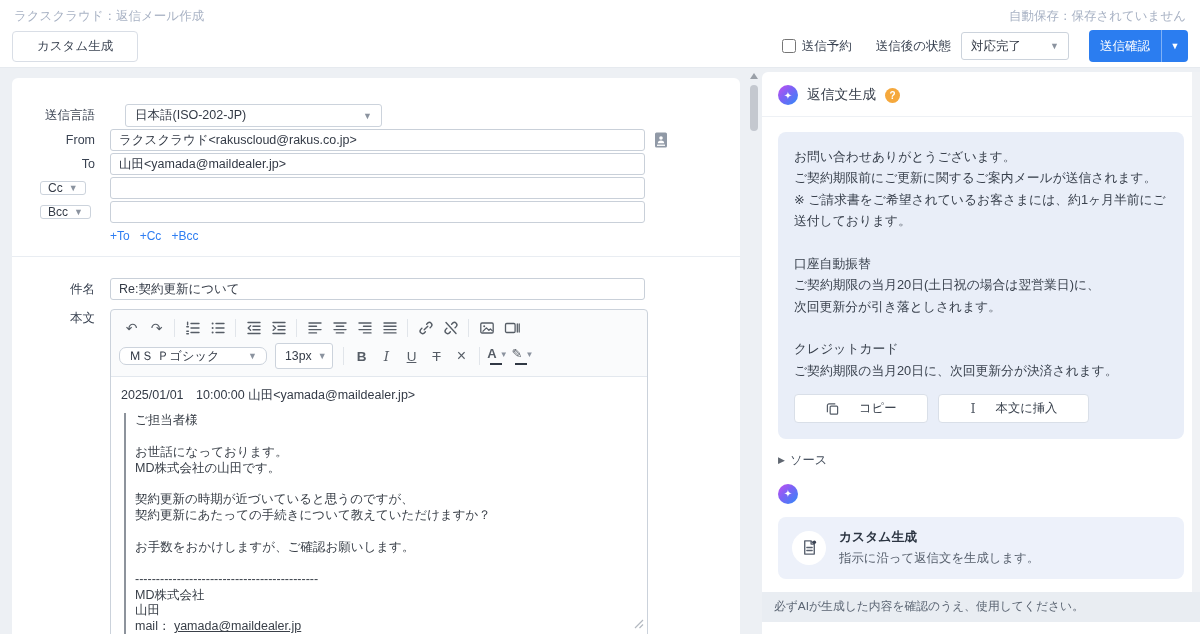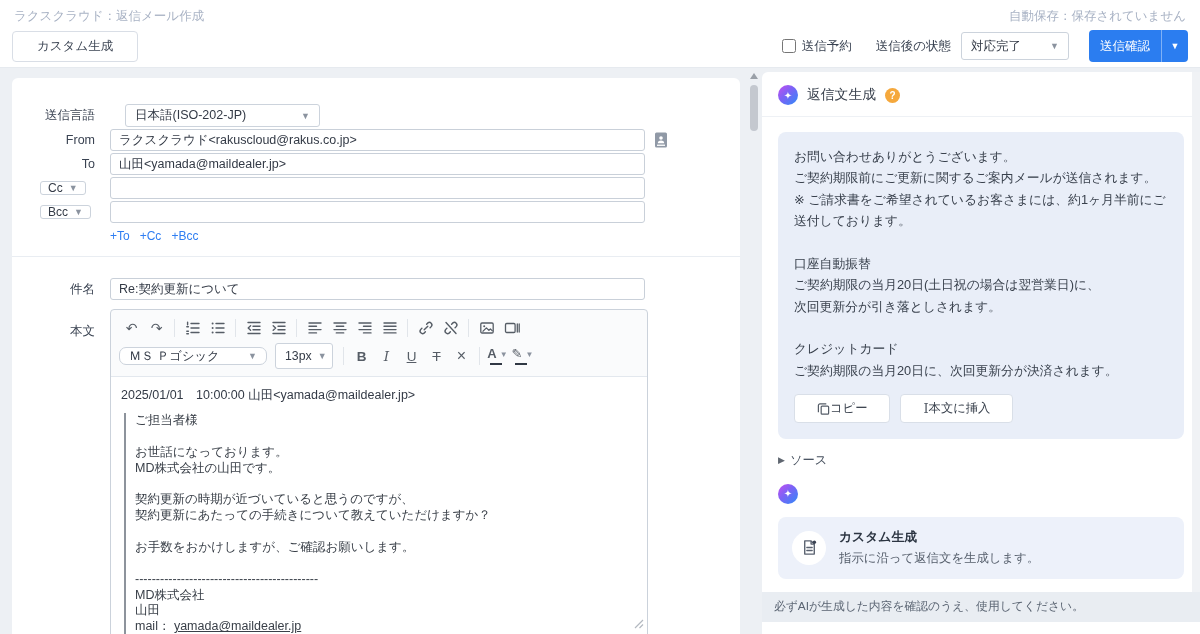--- a/index.html
+++ b/index.html
@@ -23,30 +23,30 @@
   .sel .arr { color:#8b939f; font-size:9px; margin-left:6px; }
   .st-select { width:108px; height:28px; margin-right:20px; }
   .send-group { display:flex; }
   .btn-send { height:32px; padding:0 11px; background:#2b7df0; border:none; border-radius:4px 0 0 4px; color:#fff; font-size:12.5px; cursor:pointer; font-family:inherit; }
   .btn-send-caret { width:27px; height:32px; background:#2b7df0; border:none; border-left:1px solid rgba(255,255,255,.4); border-radius:0 4px 4px 0; color:#fff; font-size:9px; cursor:pointer; }
   
   .compose-card { position:absolute; left:12px; top:78px; width:728px; height:600px; background:#fff; border-radius:6px 6px 0 0; padding-top:26px; }
   .frow { display:flex; align-items:center; margin-bottom:2px; padding-left:0; }
   .flabel { width:83px; flex:none; text-align:right; font-size:12.5px; color:#3a4352; margin-right:15px; }
   .inp { width:535px; height:22px; border:1px solid #c9d0d9; border-radius:3px; padding:0 8px; font-size:12.5px; color:#333a46; font-family:inherit; background:#fff; }
-  .lang-select { width:195px; height:23px; margin-left:98px; }
+  .lang-select { width:257px; height:23px; margin-left:98px; }
   .mini-sel { height:14px; padding:0 7px; font-size:12px; margin-left:28px; margin-right:0; }
   .mini-wrap { width:98px; flex:none; display:flex; }
   .book-btn { width:18px; height:20px; margin-left:8px; cursor:pointer; display:flex; align-items:center; }
   .addlinks { margin:6px 0 0 98px; display:flex; gap:10px; font-size:12px; }
   .addlinks a { color:#2f7ef2; text-decoration:none; cursor:pointer; }
   .card-sep { border:none; border-top:1px solid #e9edf2; margin:13px 0 0 0; }
   .subj-row { margin-top:21px; }
   .body-row { margin-top:9px; align-items:flex-start; }
-  .body-row .flabel { margin-top:14px; }
+  .body-row .flabel { margin-top:1px; }
   
   .editor { width:538px; border:1px solid #cbd2db; border-radius:4px; background:#fafbfc; }
   .etoolbar { border-bottom:1px solid #e3e8ee; padding:5px 8px 7px; }
   .trow { display:flex; align-items:center; }
   .trow1 { padding:2px 0 4px; }
   .tbtn { min-width:25px; height:22px; display:flex; align-items:center; justify-content:center; color:#565d66; cursor:pointer; border-radius:3px; font-size:14px; }
   .tsep { width:1px; height:18px; background:#e1e5ea; margin:0 5px; flex:none; }
   .ticon svg { display:block; }
   .font-select { width:148px; height:18px; font-size:12.3px;border-radius:7px; }
   .size-select { width:58px; height:26px; margin-left:8px; font-size:12.3px; }
@@ -70,21 +70,21 @@
   .ms-arrow { width:0; height:0; border-left:4px solid transparent; border-right:4px solid transparent; border-bottom:6px solid #9aa0a8; margin:2px auto 6px; cursor:pointer; }
   .ms-thumb { width:8px; height:46px; background:#c4c8cf; border-radius:4px; margin:0 auto; cursor:grab; }
   
   .ai-panel { position:absolute; left:762px; top:72px; width:438px; height:562px; background:#fff; border-radius:6px 0 0 0; }
   .ai-header { display:flex; align-items:center; gap:9px; padding:13px 16px 11px; border-bottom:1px solid #eef1f5; }
   .ai-dot { width:20px; height:20px; flex:none; border-radius:50%; background:linear-gradient(135deg,#c44ff0 0%,#7a63f6 45%,#2f8bf7 100%); display:flex; align-items:center; justify-content:center; color:#fff; font-size:10px; }
   .ai-title { font-size:13.8px; color:#38404d; }
   .help-dot { width:15px; height:15px; border-radius:50%; background:#f5a83c; color:#fff; font-size:10px; font-weight:bold; display:flex; align-items:center; justify-content:center; cursor:pointer; }
   .gen-card { margin:15px 16px 10px; background:#e9eef8; border-radius:8px; padding:14px 16px 16px; font-size:12.8px; color:#39414d; line-height:1.67; }
   .gen-actions { display:flex; gap:10px; margin-top:13px; }
-  .gbtn { display:flex; align-items:center; gap:0; background:#fff; border:1px solid #d9dfe8; border-radius:4px; padding:5px 22px; font-size:12.3px; color:#39414d; cursor:pointer; font-family:inherit; }
+  .gbtn { display:flex; align-items:center; gap:20px; background:#fff; border:1px solid #d9dfe8; border-radius:4px; padding:5px 31px; font-size:12.3px; color:#39414d; cursor:pointer; font-family:inherit; }
   .gbtn .ibeam { font-family:"DejaVu Serif",serif; font-size:13px; color:#555d68; }
   .source-row { display:flex; align-items:center; gap:5px; padding:3px 16px 0; font-size:12.3px; color:#46505e; cursor:pointer; }
   .source-tri { font-size:9px; color:#5f6670; }
   .ai-mini { margin:15px 16px 13px; }
   .custom-card { margin:0 16px; background:#edf1fa; border-radius:8px; padding:12px 14px; display:flex; gap:13px; align-items:center; cursor:pointer; }
   .custom-icon { width:34px; height:34px; flex:none; border-radius:50%; background:#fff; display:flex; align-items:center; justify-content:center; }
   .custom-title { font-size:12.8px; font-weight:bold; color:#2c3542; margin-bottom:4px; }
   .custom-desc { font-size:12.4px; color:#555e6b;text-align:center; }
   .right-strip { position:absolute; right:0; top:0; bottom:26px; width:8px; background:#f0f2f5; }
   .disclaimer { position:absolute; left:0; right:0; bottom:12px; height:30px; background:#e9edf2; display:flex; align-items:center; padding:0 12px; font-size:11.8px; color:#5a6472; }

